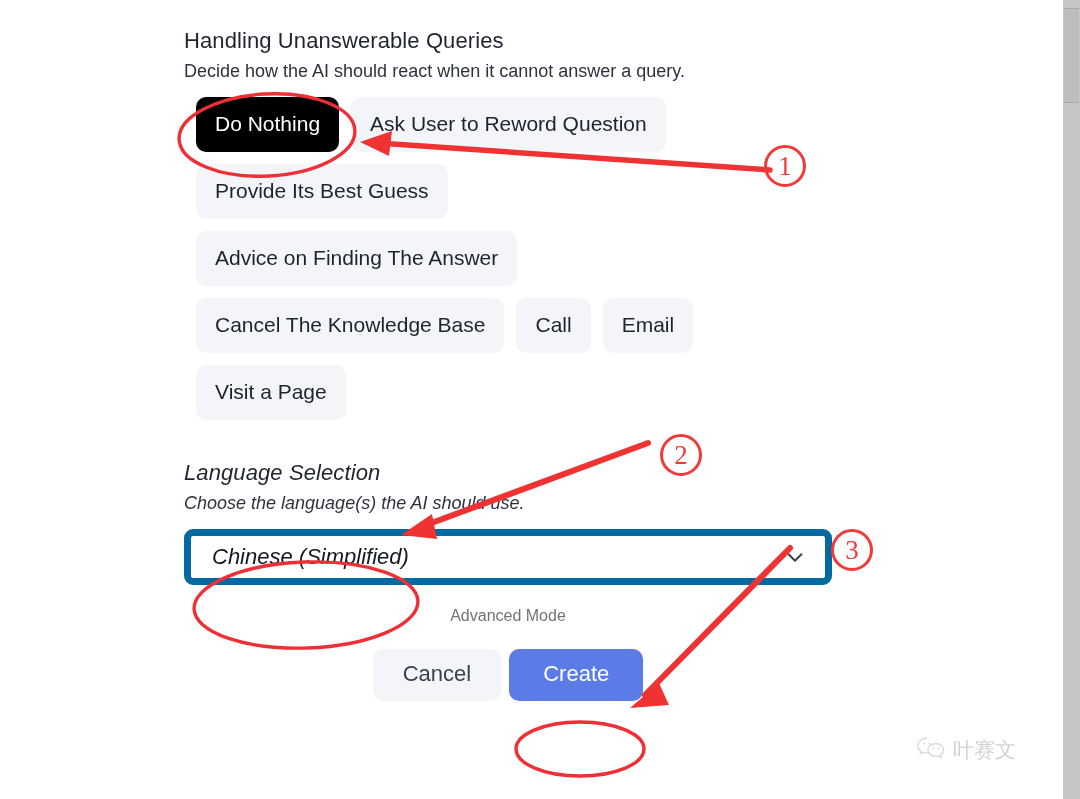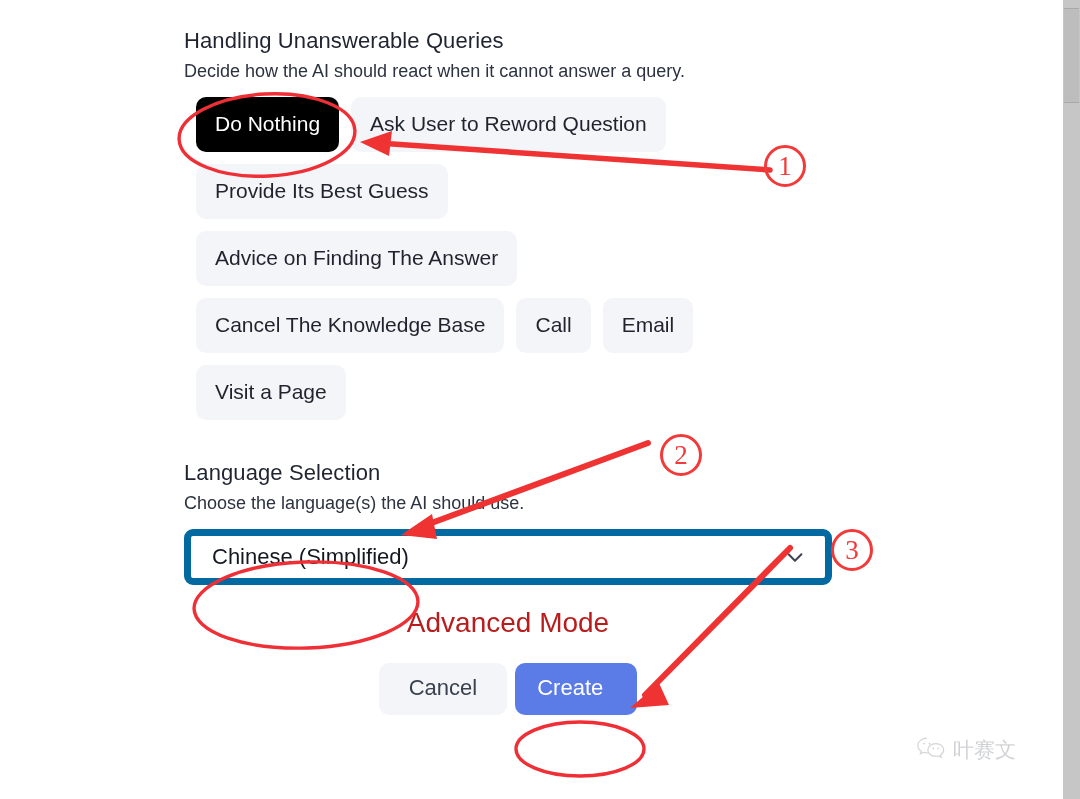--- a/index.html
+++ b/index.html
@@ -70,20 +70,21 @@
     font-family: "Liberation Sans", sans-serif;
   }
   .chip.selected {
     background: #000000;
     color: #ffffff;
   }
 
   
   .lang-block {
     margin-top: 38px;
+    font-style: italic;
   }
   .select-box {
     margin-top: 13px;
     width: 648px;
     height: 56px;
     box-sizing: border-box;
     border: 7px solid #0369a1;
     border-radius: 9px;
     background: #ffffff;
     display: flex;
@@ -103,22 +104,22 @@
     display: block;
   }
 
   
   .advanced {
     margin-top: 22px;
     text-align: center;
     width: 648px;
   }
   .advanced a {
-    font-size: 28px;
-    color: #b91c1c;
+    font-size: 16px;
+    color: #737373;
     text-decoration: none;
     cursor: pointer;
   }
   .actions {
     margin-top: 24px;
     width: 648px;
     display: flex;
     justify-content: center;
     gap: 8px;
   }
@@ -131,21 +132,21 @@
     cursor: pointer;
     line-height: 1;
   }
   .btn-cancel {
     background: #f4f5f8;
     color: #39414f;
   }
   .btn-create {
     background: #5b7ce6;
     color: #ffffff;
-    padding-left: 22px;
+    padding-left: 34px;
     padding-right: 34px;
   }
 
   
   .scroll-track {
     position: absolute;
     right: 0;
     top: 0;
     width: 17px;
     height: 799px;

